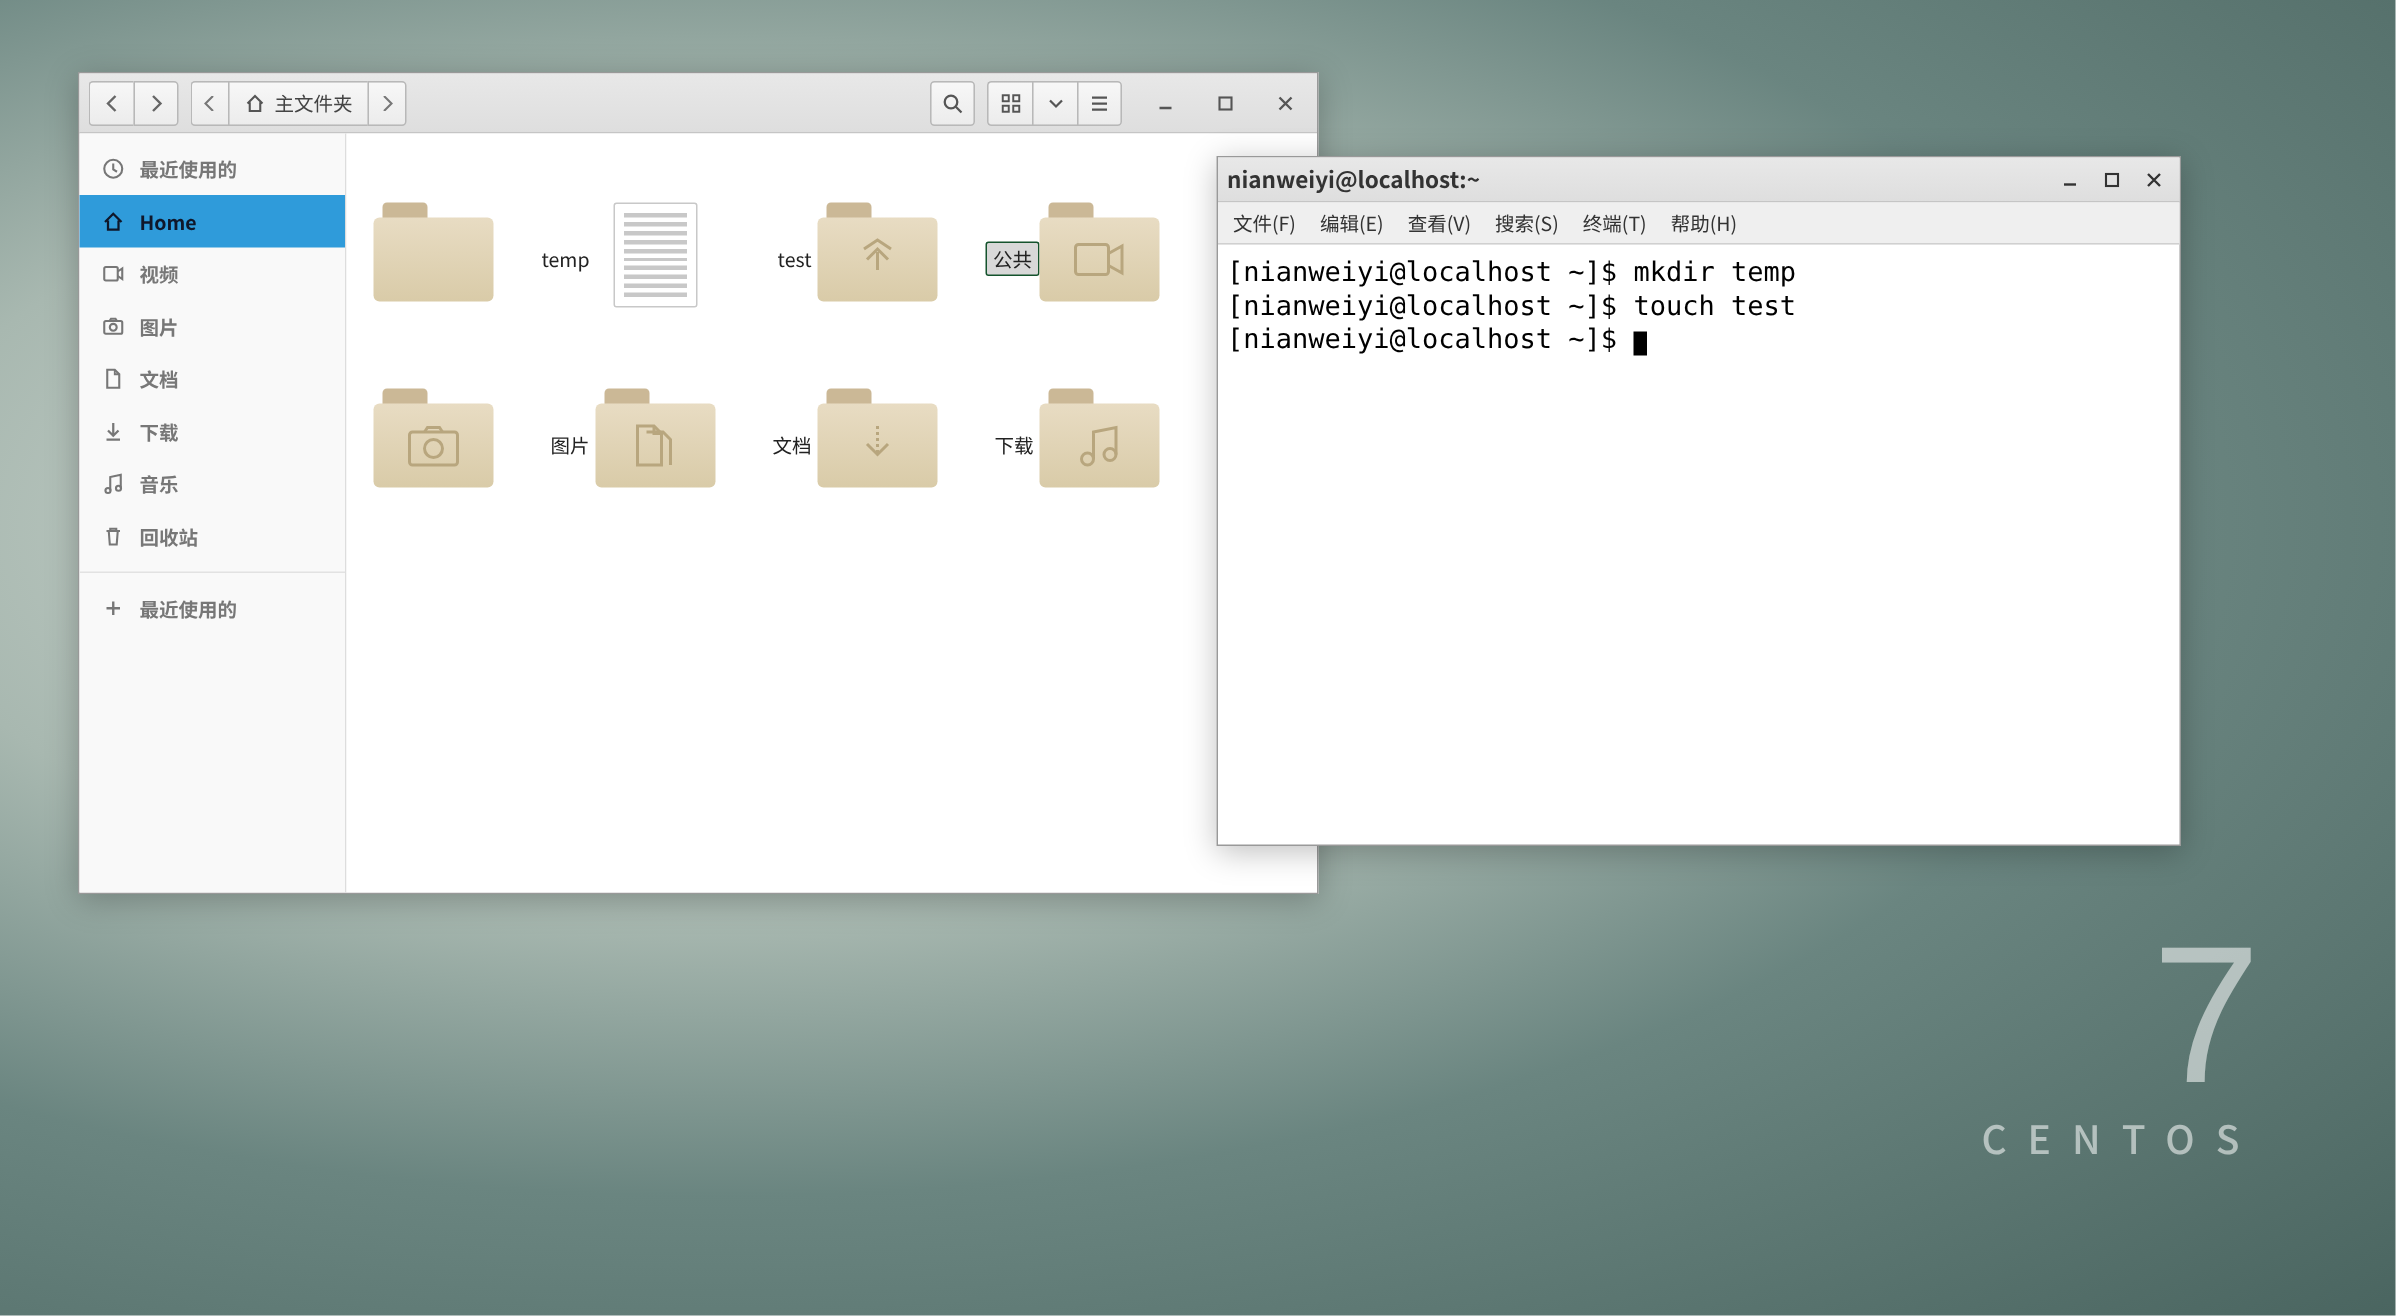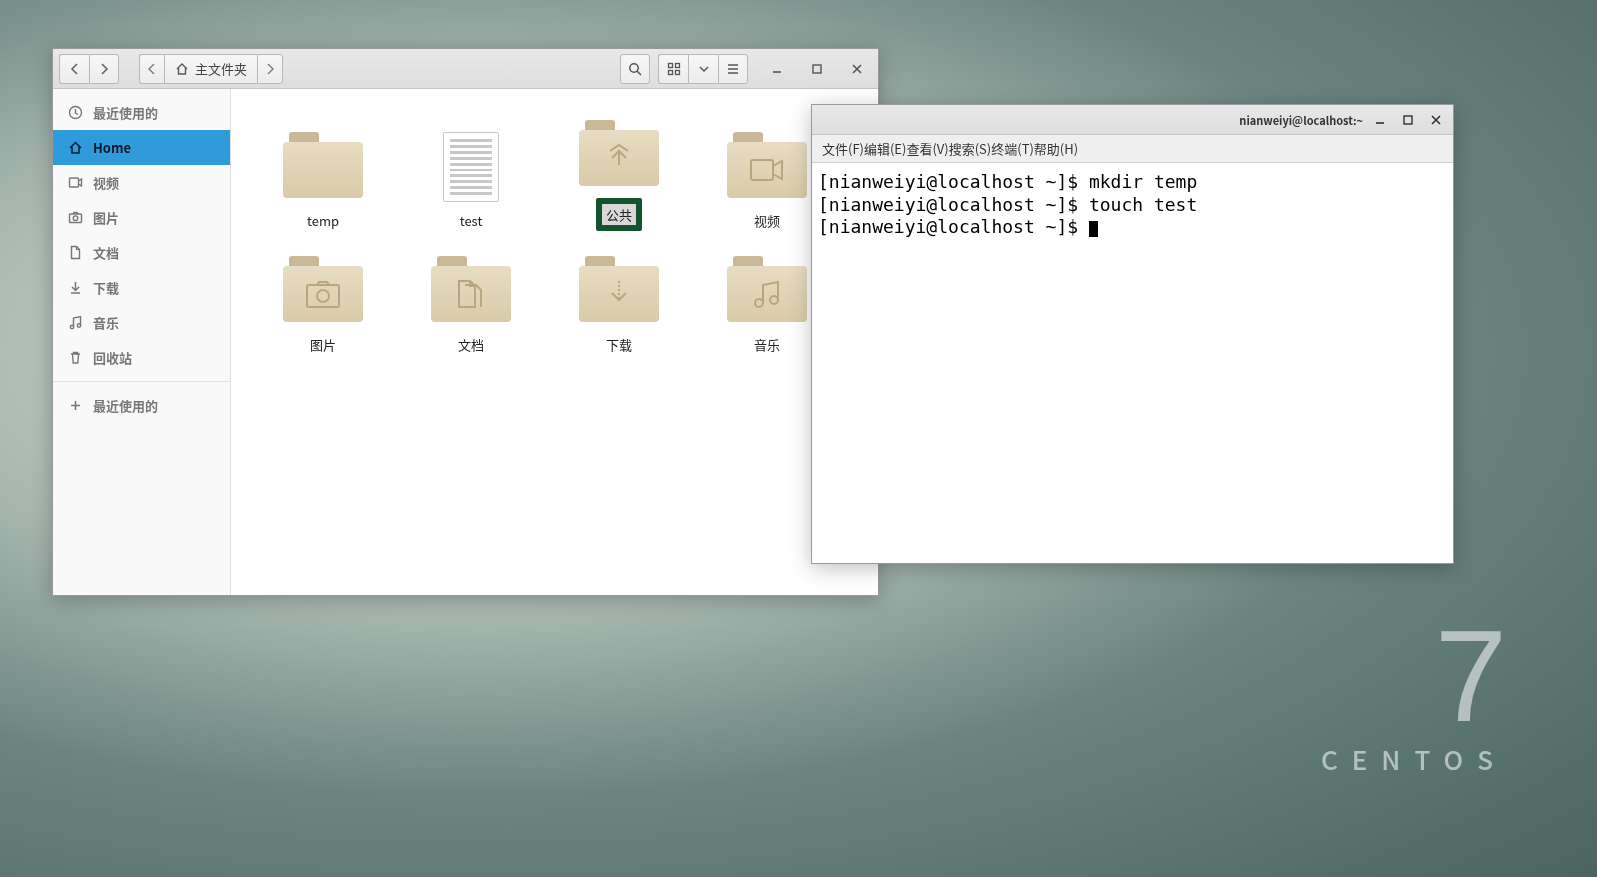--- a/index.html
+++ b/index.html
@@ -26,68 +26,68 @@
   height: 30px; min-width: 30px;
   background: linear-gradient(#f7f7f7,#ececec);
   border: 1px solid #b8b8b8; border-radius: 3px;
   display: inline-flex; align-items: center; justify-content: center;
   color: #555; font-size: 14px; cursor: pointer;
 }
 .hbtn.joined-l { border-radius: 3px 0 0 3px; border-right: none; }
 .hbtn.joined-r { border-radius: 0 3px 3px 0; }
 .hbtn.joined-m { border-radius: 0; border-right: none; }
 .nav-group, .path-group, .view-group, .win-group { display:flex; }
-.path-group { margin-left: 16px; }
+.path-group { margin-left: 4px; }
 .path-seg {
   height:30px; padding:0 10px; background:linear-gradient(#f7f7f7,#ececec);
   border:1px solid #b8b8b8; display:flex; align-items:center; gap:6px;
   color:#444; font-size:13px;
 }
 .path-seg.first{border-radius:3px 0 0 3px;border-right:none;}
 .path-seg.mid{border-right:none;}
 .path-seg.last{border-radius:0 3px 3px 0;}
 .spacer{flex:1;}
 .fm-body{display:flex;height:calc(100% - 40px);}
 .sidebar{width:178px;background:#f9f9f9;border-right:1px solid #ddd;padding-top:6px;font-weight:bold;}
 .sb-item{
   height:35px;display:flex;align-items:center;gap:10px;
   padding:0 14px;color:#777;cursor:pointer;font-size:13px;
 }
 .sb-item.active{background:#2f9bda;color:#0f172a;}
 .sb-icon{width:16px;height:16px;display:inline-flex;align-items:center;justify-content:center;color:inherit;}
 .content{flex:1;background:#fff;padding:18px 18px;display:flex;flex-wrap:wrap;align-content:flex-start;gap:0;}
 .item{
-  width:148px;height:124px;display:flex;flex-direction:column;
-  align-items:center;justify-content:flex-end;
+  width:148px;height:124px;display:flex;flex-direction:row;
+  align-items:center;justify-content:space-between;
   cursor:pointer;
 }
 .item .icon{width:80px;height:72px;margin-top:4px;}
 .item .lbl{margin-top:6px;font-size:13px;color:#222;padding:1px 4px;}
-.item .lbl.sel{background:#d8d8d8;border:6px solid #14532d;border-radius:2px;}
+.item .lbl.sel{background:#d8d8d8;border:1px solid #14532d;border-radius:2px;}
 
 .folder{position:relative;width:80px;height:68px;}
 .folder .tab{position:absolute;left:6px;top:0;width:30px;height:14px;background:#cbb896;border-radius:3px 3px 0 0;}
 .folder .body{position:absolute;left:0;top:10px;width:80px;height:56px;background:linear-gradient(#e8dcc3,#d9cba8);border-radius:4px;}
 .folder .glyph{position:absolute;left:0;top:10px;width:80px;height:56px;display:flex;align-items:center;justify-content:center;color:#b8a67e;font-size:26px;}
 
 .txtfile{width:56px;height:70px;background:#fff;border:1px solid #c8c8c8;border-radius:2px;padding:6px;margin:0 auto;display:flex;flex-direction:column;gap:3px;}
 .txtfile .ln{height:3px;background:#c8c8c8;}
 
 .term{left:811px;top:104px;width:643px;height:460px;background:#fff;}
 .term-title{
   height:30px;background:linear-gradient(#e8e8e8,#dedede);
   border-bottom:1px solid #c5c5c5;
   display:flex;align-items:center;padding:0 6px;
   font-weight:bold;color:#333;
 }
-.term-title .ttl{flex:1;text-align:right;font-size:11px;}
+.term-title .ttl{flex:1;text-align:left;font-size:15px;}
 .twbtn{width:22px;height:22px;display:inline-flex;align-items:center;justify-content:center;color:#444;margin-left:6px;cursor:pointer;}
 .term-menu{
   height:28px;background:#efefef;border-bottom:1px solid #d0d0d0;
-  display:flex;align-items:center;padding:12px 10px;
+  display:flex;align-items:center;gap:16px;padding:12px 10px;
   font-size:13px;color:#333;
 }
 .term-menu span{cursor:pointer;}
 .term-body{
   padding:8px 6px;font-family:"DejaVu Sans Mono","Courier New",monospace;
   font-size:18px;color:#000;white-space:pre;line-height:1.25;
   height:calc(100% - 58px);overflow:auto;
 }
 .cursor{display:inline-block;width:9px;height:16px;background:#000;vertical-align:text-bottom;}
 

